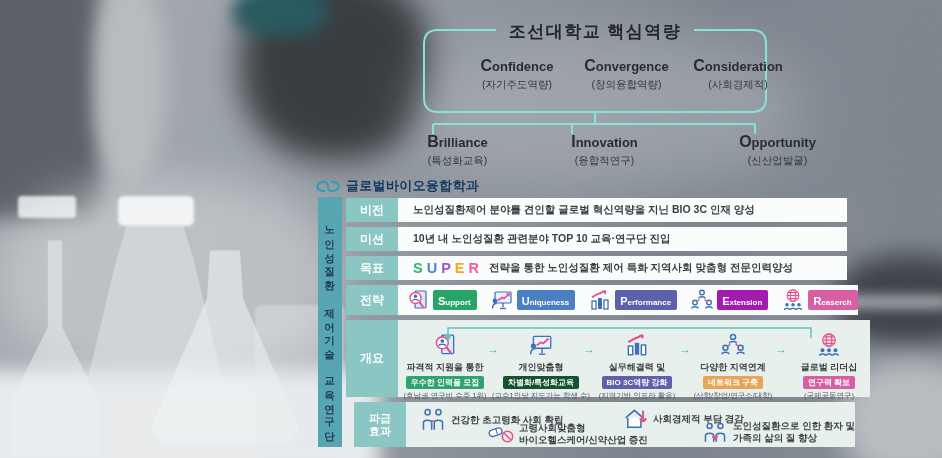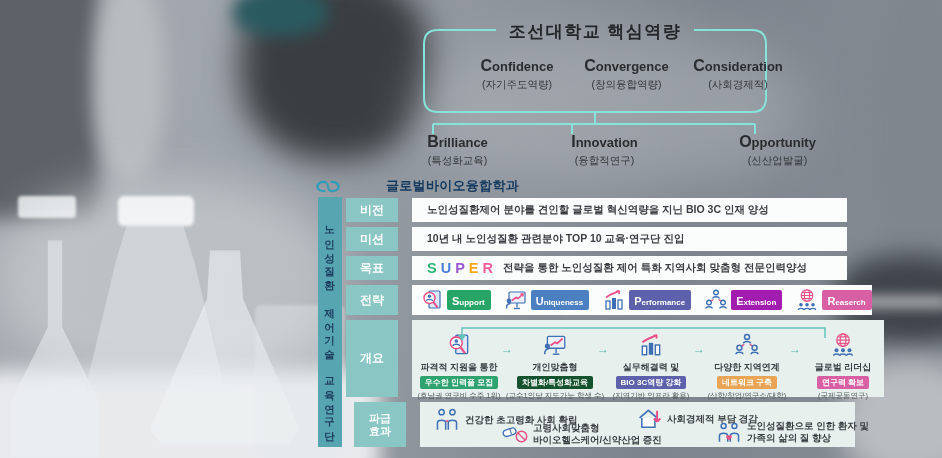--- a/index.html
+++ b/index.html
@@ -13,27 +13,27 @@
   
   .diagram-svg{position:absolute;left:0;top:0;pointer-events:none;}
   .dg-title{position:absolute;left:495px;top:20px;width:200px;text-align:center;
             font-size:17px;font-weight:800;color:#23272a;letter-spacing:1.5px;white-space:nowrap;}
   .comp{position:absolute;text-align:center;color:#2a2d30;padding-left:32px;}
   .comp .en{font-size:13px;font-weight:600;white-space:nowrap;}
   .comp .en b{font-size:16px;font-weight:800;}
   .comp .ko{font-size:10.5px;margin-top:3px;color:#33373a;white-space:nowrap;}
   
   .dept{position:absolute;left:316px;top:177px;display:flex;align-items:center;gap:6px;}
-  .dept .name{font-size:13px;font-weight:800;color:#143a60;letter-spacing:.3px;margin-left:40px;}
+  .dept .name{font-size:13px;font-weight:800;color:#143a60;letter-spacing:.3px;}
   
   .side{position:absolute;left:318px;top:197px;width:24px;height:250px;background:#57a5b1;
         writing-mode:vertical-rl;text-orientation:upright;text-align:center;
         font-size:10.5px;font-weight:800;color:#1d3c5e;letter-spacing:3px;line-height:24px;
         padding-top:10px;box-sizing:border-box;}
-  .row{position:absolute;left:346px;width:501px;display:flex;gap:14px;}
+  .row{position:absolute;left:346px;width:501px;display:flex;}
   .row-label{width:52px;background:#89c6c4;color:#fff;font-weight:700;font-size:12px;
              display:flex;align-items:center;justify-content:center;flex:none;text-align:center;}
   .row-label.small{font-size:11px;line-height:13px;}
   .row-label.small span{display:block;width:26px;}
   .row-body{flex:1;background:#fbfdfd;display:flex;align-items:center;position:relative;
             padding-left:15px;box-sizing:border-box;overflow:visible;}
   .row-body.mint{background:#e7f0ed;}
   .stmt{font-size:10.5px;font-weight:700;color:#3a3e42;white-space:nowrap;}
   .super{display:flex;align-items:center;gap:3px;margin-right:9px;}
   .super b{font-size:14.5px;font-weight:800;letter-spacing:1px;}

